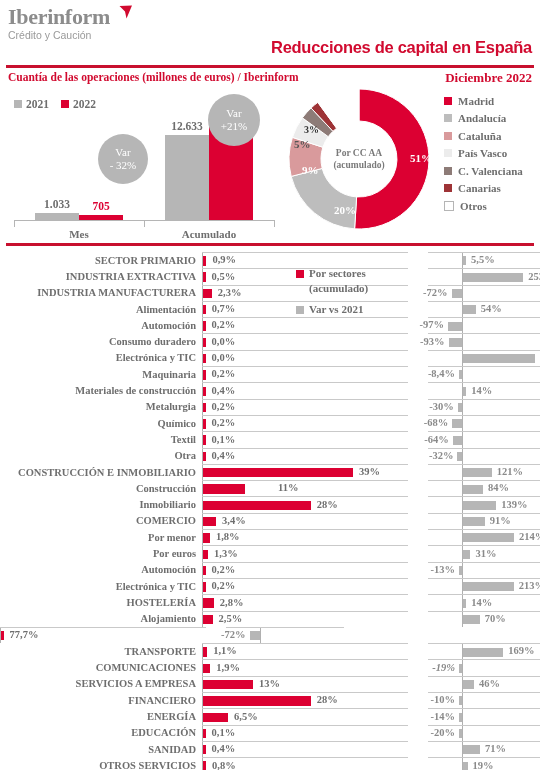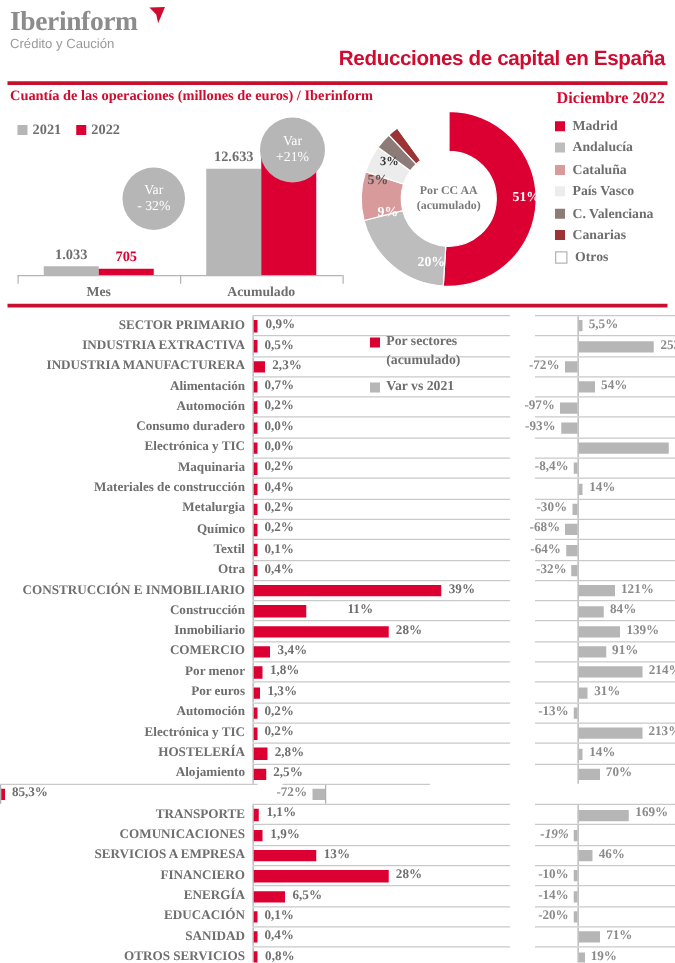--- a/index.html
+++ b/index.html
@@ -578,21 +578,21 @@
         <div class="c-var">
           <div class="var-zero" style="left: 34px;"></div>
           <div class="gray-bar" style="left: 35px; width: 16.6887px;"></div>
           <div class="var-val" style="left: 56.6887px;">70%</div>
         </div>
       </div>
       <div class="trow">
         <div class="c-bar">
           <div class="zero-axis"></div>
           <div class="red-bar" style="width: 2.5px;"></div>
-          <div class="red-val" style="left: 9.5px;">85,3%</div>
+          <div class="red-val" style="left: 9.5px;">77,7%</div>
         </div>
         <div class="c-gap"></div>
         <div class="c-var">
           <div class="var-zero" style="left: 34px;"></div>
           <div class="gray-bar" style="left: 23.6082px; width: 10.3918px;"></div>
           <div class="var-val" style="right: 98.3918px;">-72%</div>
         </div>
       </div>
       <div class="trow">
         <div class="c-label major">TRANSPORTE</div>

